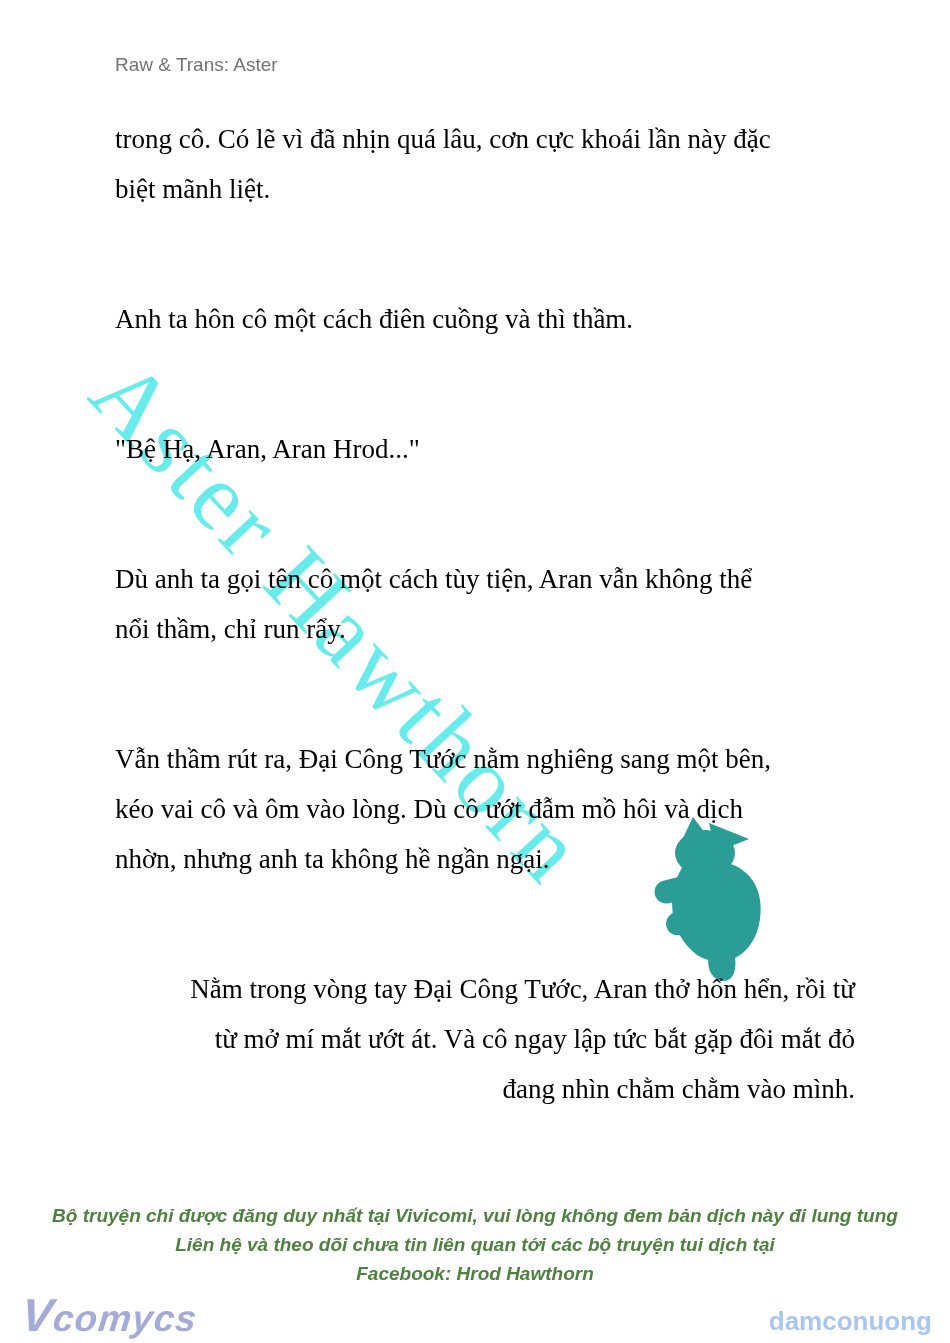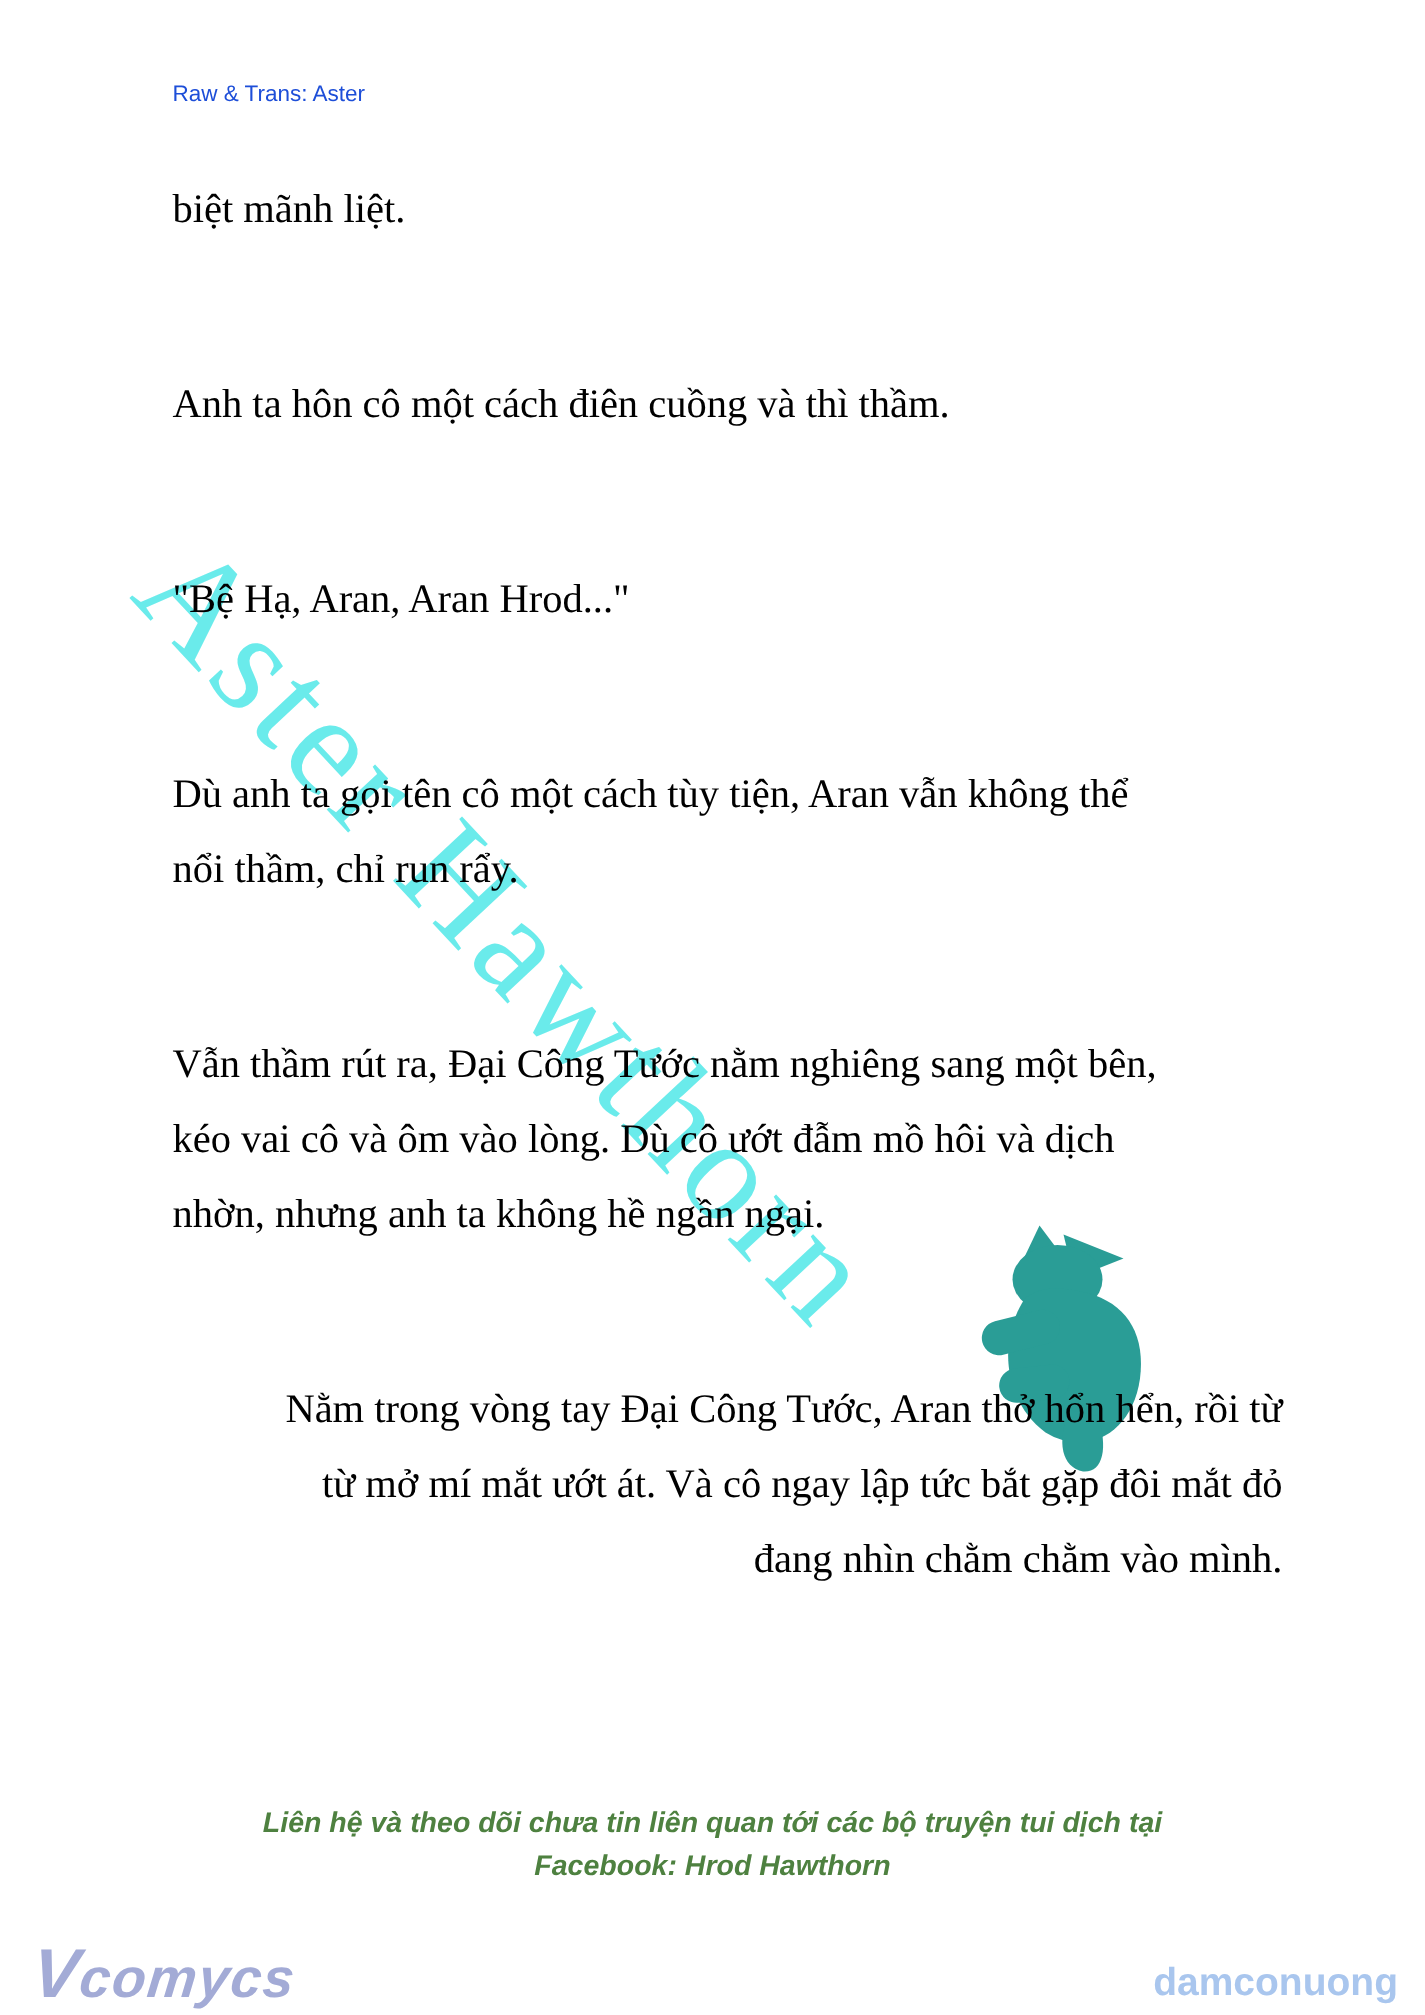--- a/index.html
+++ b/index.html
@@ -33,22 +33,22 @@
     top: 816px;
     width: 126px;
     height: 166px;
     z-index: 1;
   }
   .header {
     position: absolute;
     left: 115px;
     top: 54px;
     font-family: "Liberation Sans", sans-serif;
-    font-size: 15px;
-    color: #1d4ed8;
+    font-size: 19px;
+    color: #737373;
     z-index: 2;
   }
   .body-text {
     position: absolute;
     left: 115px;
     top: 114px;
     width: 740px;
     z-index: 2;
   }
   .para { margin-bottom: 80px; }
@@ -116,20 +116,21 @@
       <rect x="2" y="61" width="53" height="23" rx="11.5" transform="rotate(-14 28 72)"></rect>
       <rect x="14" y="95" width="47" height="23" rx="11.5" transform="rotate(-6 37 106)"></rect>
       <path d="M61,124 C52,146 56,162 70,165 C83,166 87,150 80,128 Z"></path>
     </g>
   </svg>
 
   <div class="header">Raw &amp; Trans: Aster</div>
 
   <div class="body-text">
     <div class="para">
+      <div class="line">trong cô. Có lẽ vì đã nhịn quá lâu, cơn cực khoái lần này đặc</div>
       <div class="line">biệt mãnh liệt.</div>
     </div>
     <div class="para">
       <div class="line">Anh ta hôn cô một cách điên cuồng và thì thầm.</div>
     </div>
     <div class="para">
       <div class="line">"Bệ Hạ, Aran, Aran Hrod..."</div>
     </div>
     <div class="para">
       <div class="line">Dù anh ta gọi tên cô một cách tùy tiện, Aran vẫn không thể</div>
@@ -141,20 +142,21 @@
       <div class="line">nhờn, nhưng anh ta không hề ngần ngại.</div>
     </div>
     <div class="para">
       <div class="line">Nằm trong vòng tay Đại Công Tước, Aran thở hổn hển, rồi từ</div>
       <div class="line">từ mở mí mắt ướt át. Và cô ngay lập tức bắt gặp đôi mắt đỏ</div>
       <div class="line">đang nhìn chằm chằm vào mình.</div>
     </div>
   </div>
 
   <div class="footer">
+    <div class="footer-line">Bộ truyện chỉ được đăng duy nhất tại Vivicomi, vui lòng không đem bản dịch này đi lung tung</div>
     <div class="footer-line">Liên hệ và theo dõi chưa tin liên quan tới các bộ truyện tui dịch tại</div>
     <div class="footer-line">Facebook: Hrod Hawthorn</div>
   </div>
 
   <div class="logo">Vcomycs</div>
 
   <div class="credit">damconuong</div>
 
 </div>
 

